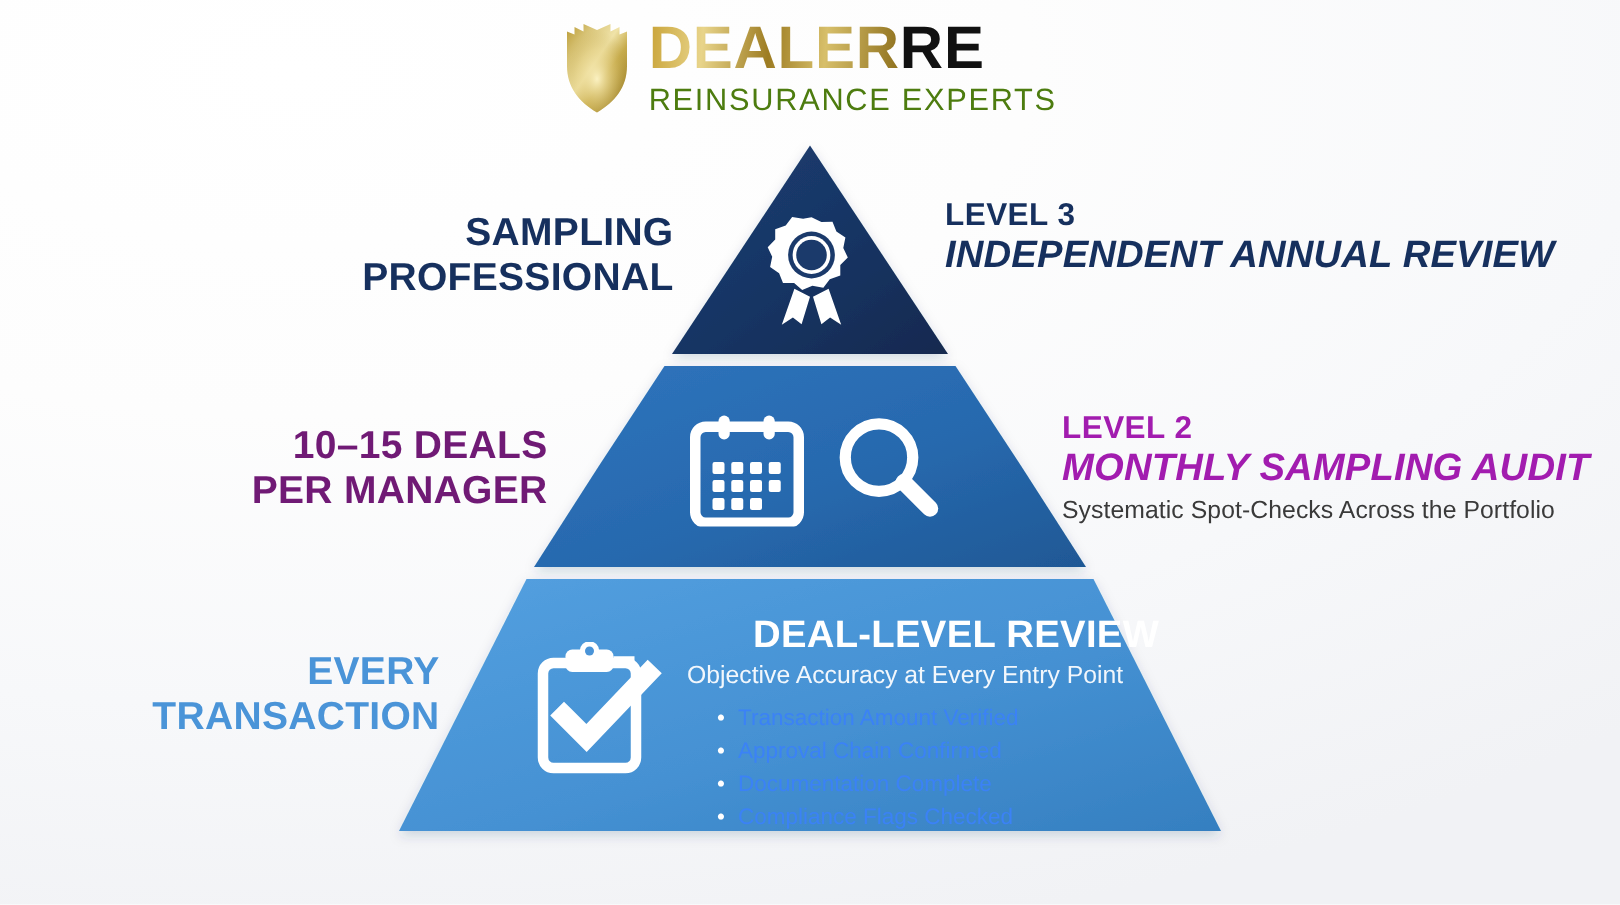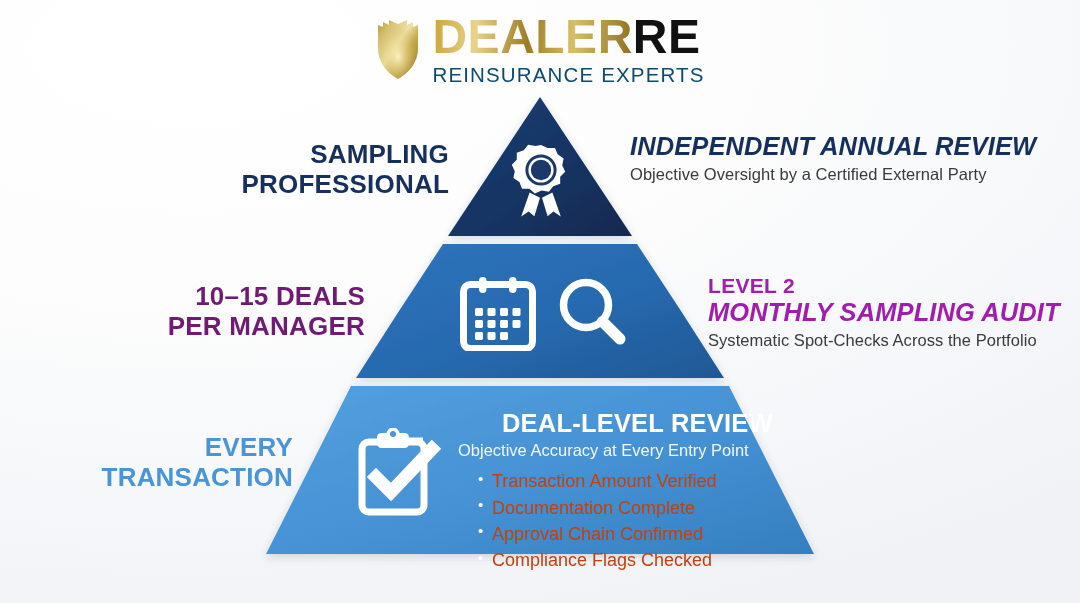--- a/index.html
+++ b/index.html
@@ -23,38 +23,38 @@
     position:absolute;
     left:0; right:0; top:12px;
     display:flex;
     justify-content:center;
     align-items:center;
     gap:11px;
   }
   #shield-icon { width:46px; height:62px; display:block; flex:none; }
   #logo-words { display:flex; flex-direction:column; line-height:1; }
   #logo-wordmark {
-    font-size:48px;
+    font-size:40px;
     font-weight:bold;
     letter-spacing:0.5px;
     white-space:nowrap;
     line-height:1.04;
   }
   #logo-dealer {
     background:linear-gradient(95deg,#c8a235 0%,#e8d48a 22%,#9d7c22 48%,#d7bf6a 70%,#8d6f1c 100%);
     -webkit-background-clip:text;
     background-clip:text;
     color:transparent;
     -webkit-text-fill-color:transparent;
   }
   #logo-re { color:#111111; }
   #logo-tagline {
     font-size:20.5px;
     font-weight:normal;
-    color:#0c4a6e;
+    color:#4d7c0f;
     letter-spacing:1.15px;
     margin-top:3px;
     white-space:nowrap;
   }
 
   
   #pyramid { position:absolute; left:0; top:0; width:1080px; height:603px; }
 
   
   .tier-icons { position:absolute; display:flex; align-items:center; justify-content:center; }
@@ -142,23 +142,23 @@
     line-height:1.32;
     margin-top:1px;
     color:#f2f7fc;
   }
   #tier1-bullets {
     list-style:none;
     margin-top:7px;
     margin-left:20px;
   }
   #tier1-bullets li {
-    font-size:18px;
+    font-size:15px;
     line-height:1.46;
-    color:#c2410c;
+    color:#3b82f6;
     position:relative;
     padding-left:14px;
   }
   #tier1-bullets li:before {
     content:"\2022";
     position:absolute;
     left:0; top:-0.5px;
     font-size:15px;
     color:#ffffff;
   }
@@ -289,32 +289,32 @@
   <span>10–15 DEALS</span>
   <span class="l2">PER MANAGER</span>
 </div>
 
 <div class="left-callout" id="left-callout-1">
   <span>EVERY</span>
   <span class="l2">TRANSACTION</span>
 </div>
 
 <div class="right-callout" id="right-callout-3">
+  <div class="rc-level">LEVEL 3</div>
   <div class="rc-title">INDEPENDENT ANNUAL REVIEW</div>
-  <div class="rc-sub">Objective Oversight by a Certified External Party</div>
 </div>
 
 <div class="right-callout" id="right-callout-2">
   <div class="rc-level">LEVEL 2</div>
   <div class="rc-title">MONTHLY SAMPLING AUDIT</div>
   <div class="rc-sub">Systematic Spot-Checks Across the Portfolio</div>
 </div>
 
 <div id="tier1-content">
   <div id="tier1-title">DEAL-LEVEL REVIEW</div>
   <div id="tier1-sub">Objective Accuracy at Every Entry Point</div>
   <ul id="tier1-bullets">
       <li>Transaction Amount Verified</li>
+      <li>Approval Chain Confirmed</li>
       <li>Documentation Complete</li>
-      <li>Approval Chain Confirmed</li>
       <li>Compliance Flags Checked</li>
     </ul>
 </div>
 
 </body></html>

